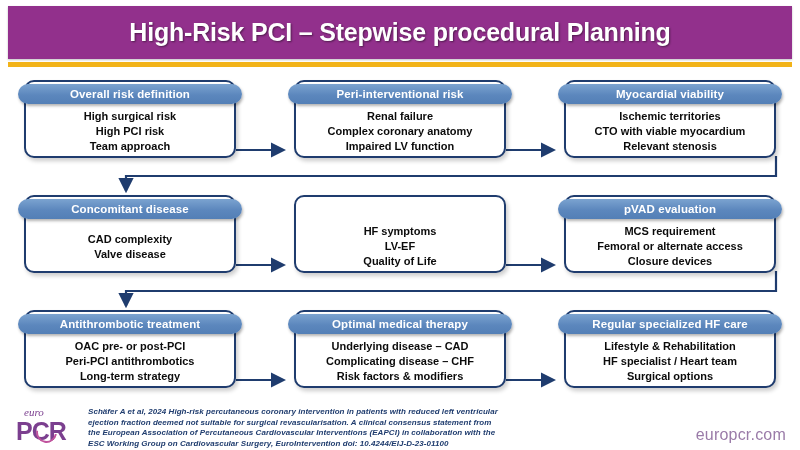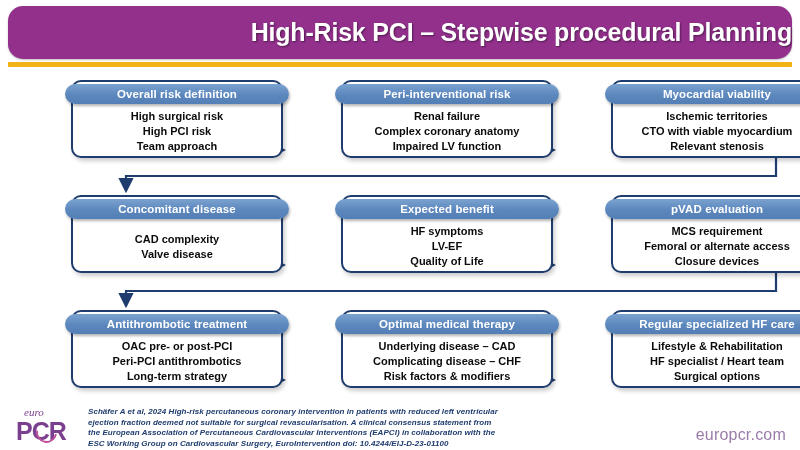--- a/index.html
+++ b/index.html
@@ -15,23 +15,22 @@
     width:800px;height:450px;
     background:#ffffff;
   }
 
   
   .title-banner{
     position:absolute;
     left:8px;top:6px;
     width:784px;height:53px;
     background:#92308c;
-    display:flex;align-items:center;justify-content:flex-end;
+    display:flex;align-items:center;justify-content:center;
     box-shadow:0 1px 2px rgba(0,0,0,.25);
-    border-radius:15px;
   }
   .title-text{
     color:#ffffff;
     font-size:25px;
     font-weight:bold;
     letter-spacing:-0.2px;
     text-shadow:1px 1px 2px rgba(0,0,0,.45);
     white-space:nowrap;
   }
   .title-rule{
@@ -42,21 +41,21 @@
   }
 
   
   .grid{
     position:absolute;
     left:0;top:72px;
     width:800px;height:330px;
   }
   .row{
     position:absolute;
-    left:0;width:712px;height:88px;margin-left:47px;
+    left:0;width:712px;height:88px;
   }
   .row.r1{top:4px;}
   .row.r2{top:119px;}
   .row.r3{top:234px;}
 
   .node{
     position:absolute;
     width:224px;height:86px;
   }
   .node.c1{left:18px;}
@@ -250,23 +249,20 @@
           <span class="node-header-label">Concomitant disease</span>
         </div>
         <div class="node-lines">
           <span class="node-line">CAD complexity</span>
           <span class="node-line">Valve disease</span>
         </div>
       </div>
 
       <div class="node c2">
         <div class="node-body"></div>
-        <div class="node-header">
-          <span class="node-header-label">Expected benefit</span>
-        </div>
         <div class="node-lines">
           <span class="node-line">HF symptoms</span>
           <span class="node-line">LV-EF</span>
           <span class="node-line">Quality of Life</span>
         </div>
       </div>
 
       <div class="node c3">
         <div class="node-body"></div>
         <div class="node-header">

